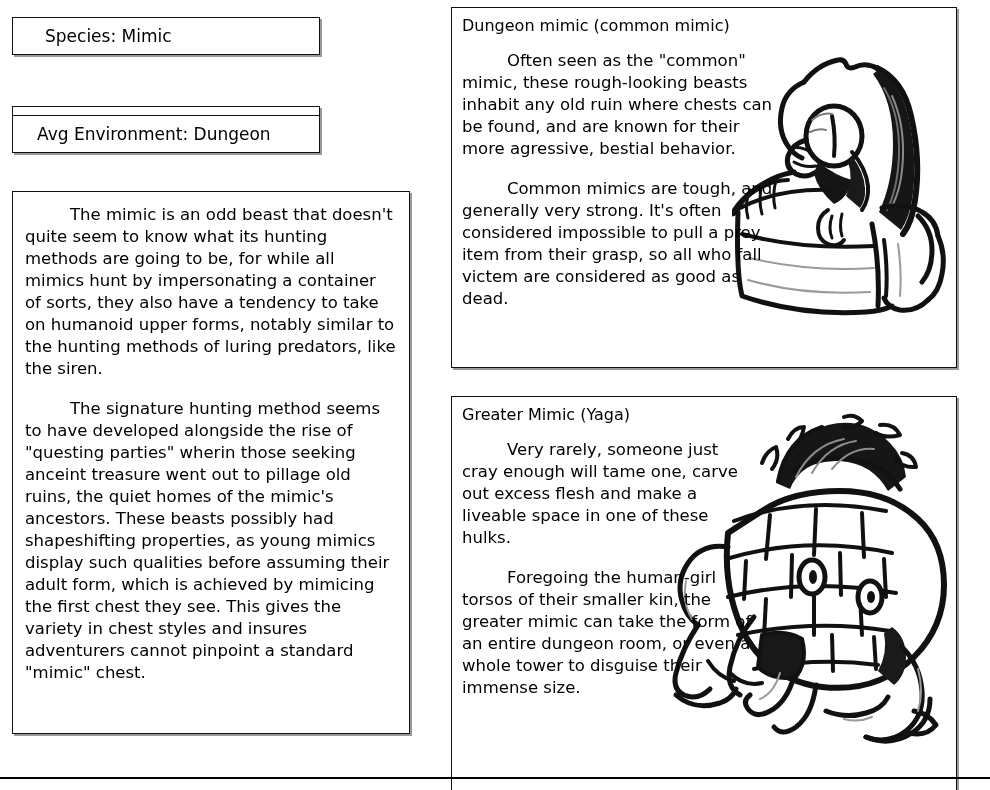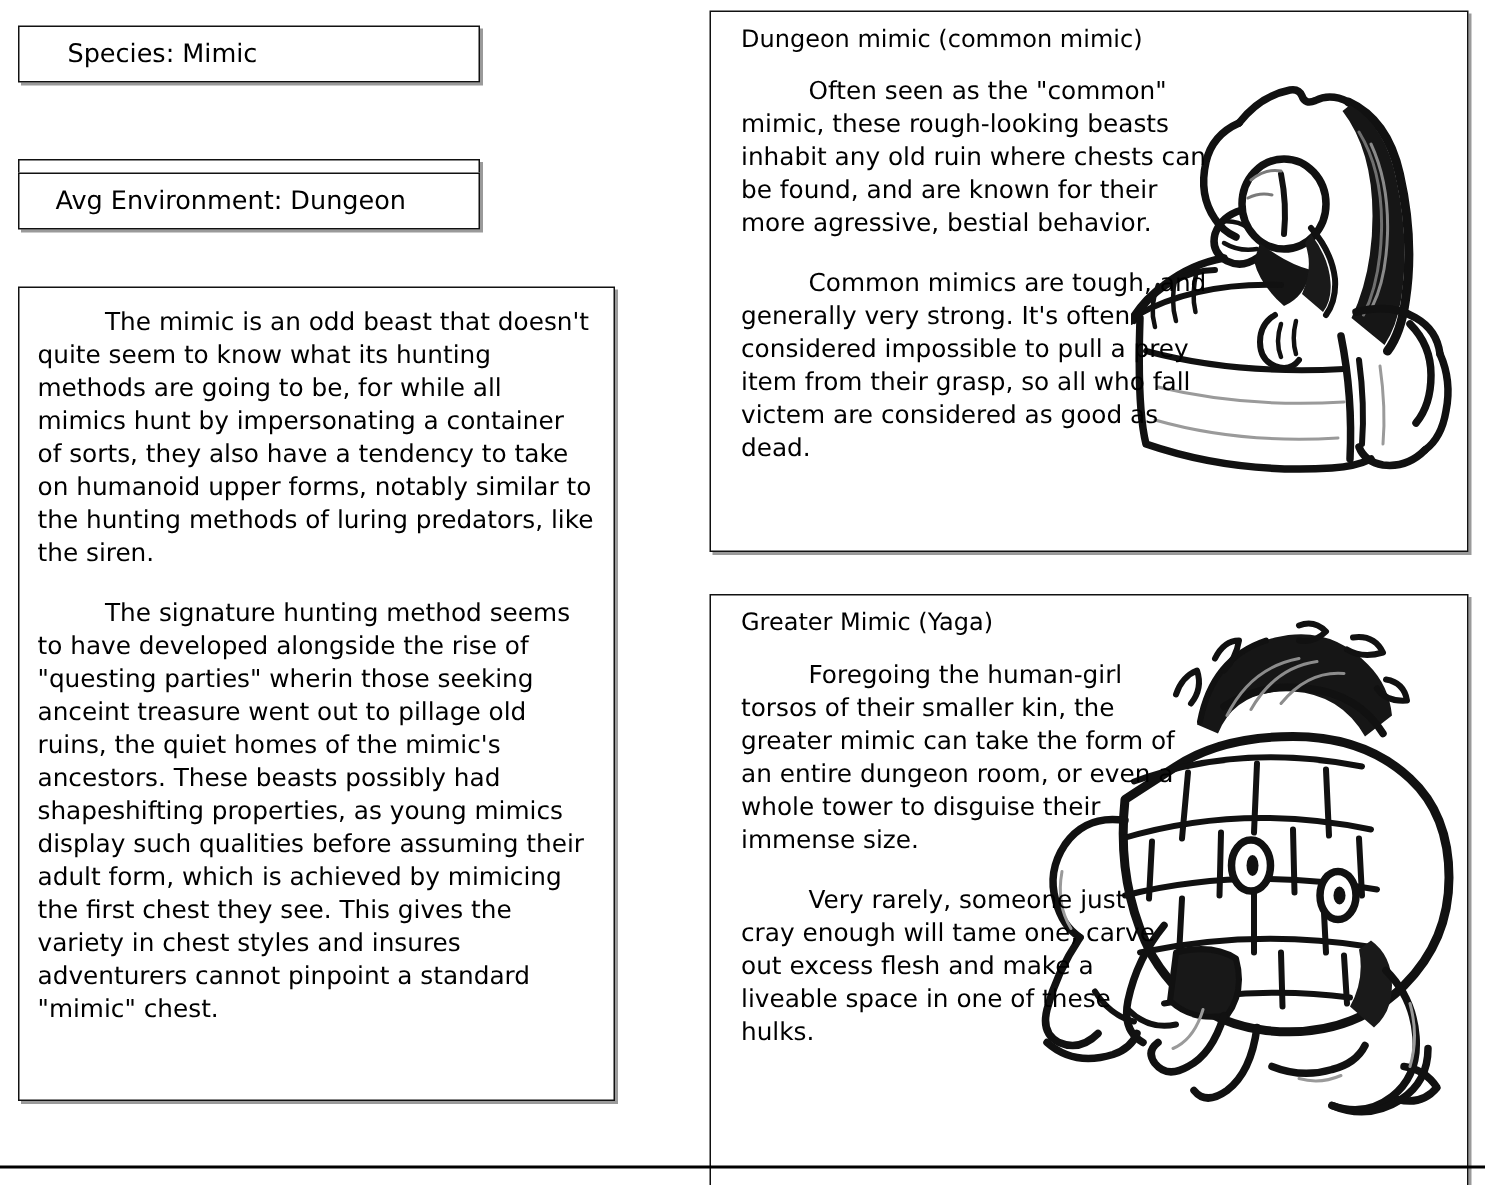--- a/index.html
+++ b/index.html
@@ -51,23 +51,22 @@
     width: 398px;
     height: 543px;
     padding: 12px 12px 10px 12px;
     margin-top: 21px;
   }
 
   
   .creature-panel {
     left: 451px;
     width: 506px;
-    padding: 8px 10px 10px 20px;
+    padding: 8px 10px 10px 10px;
     overflow: hidden;
-    margin-left: 22px;
   }
   #panel-dungeon-mimic { top: 7px;   height: 361px; }
   #panel-greater-mimic { top: 396px; height: 464px; }
 
   .panel-heading {
     font-size: 16px;
     line-height: 20px;
     margin: 0 0 14px 0;
     white-space: nowrap;
   }
@@ -212,22 +211,22 @@
       </g>
     </svg>
   </div>
 </div>
 
 <div class="framed creature-panel" id="panel-greater-mimic">
 
   <div class="panel-heading">Greater Mimic (Yaga)</div>
 
   <div class="panel-body" id="greater-text">
+    <p>Very rarely, someone just cray enough will tame one, carve out excess flesh and make a liveable space in one of these hulks.</p>
     <p>Foregoing the human-girl torsos of their smaller kin, the greater mimic can take the form of an entire dungeon room, or even a whole tower to disguise their immense size.</p>
-    <p>Very rarely, someone just cray enough will tame one, carve out excess flesh and make a liveable space in one of these hulks.</p>
   </div>
 
   <div class="artwork" id="art-greater-mimic">
     <svg viewBox="0 0 290 335" xmlns="http://www.w3.org/2000/svg">
       <g fill="none" stroke="#111" stroke-linecap="round" stroke-linejoin="round">
 
         <path d="M110 72 q12 -48 52 -58 q36 -9 62 18 q14 14 16 34 l-18 14 q-16 -28 -48 -30 q-38 -2 -50 28 z" fill="#161616" stroke="none"></path>
         <path d="M112 70 q8 -42 44 -54" stroke-width="4"></path>
         <path d="M96 52 q4 -12 14 -16 q4 12 -4 22" stroke-width="4"></path>
         <path d="M122 28 q6 -12 16 -12 q-2 12 -10 20" stroke-width="4"></path>

